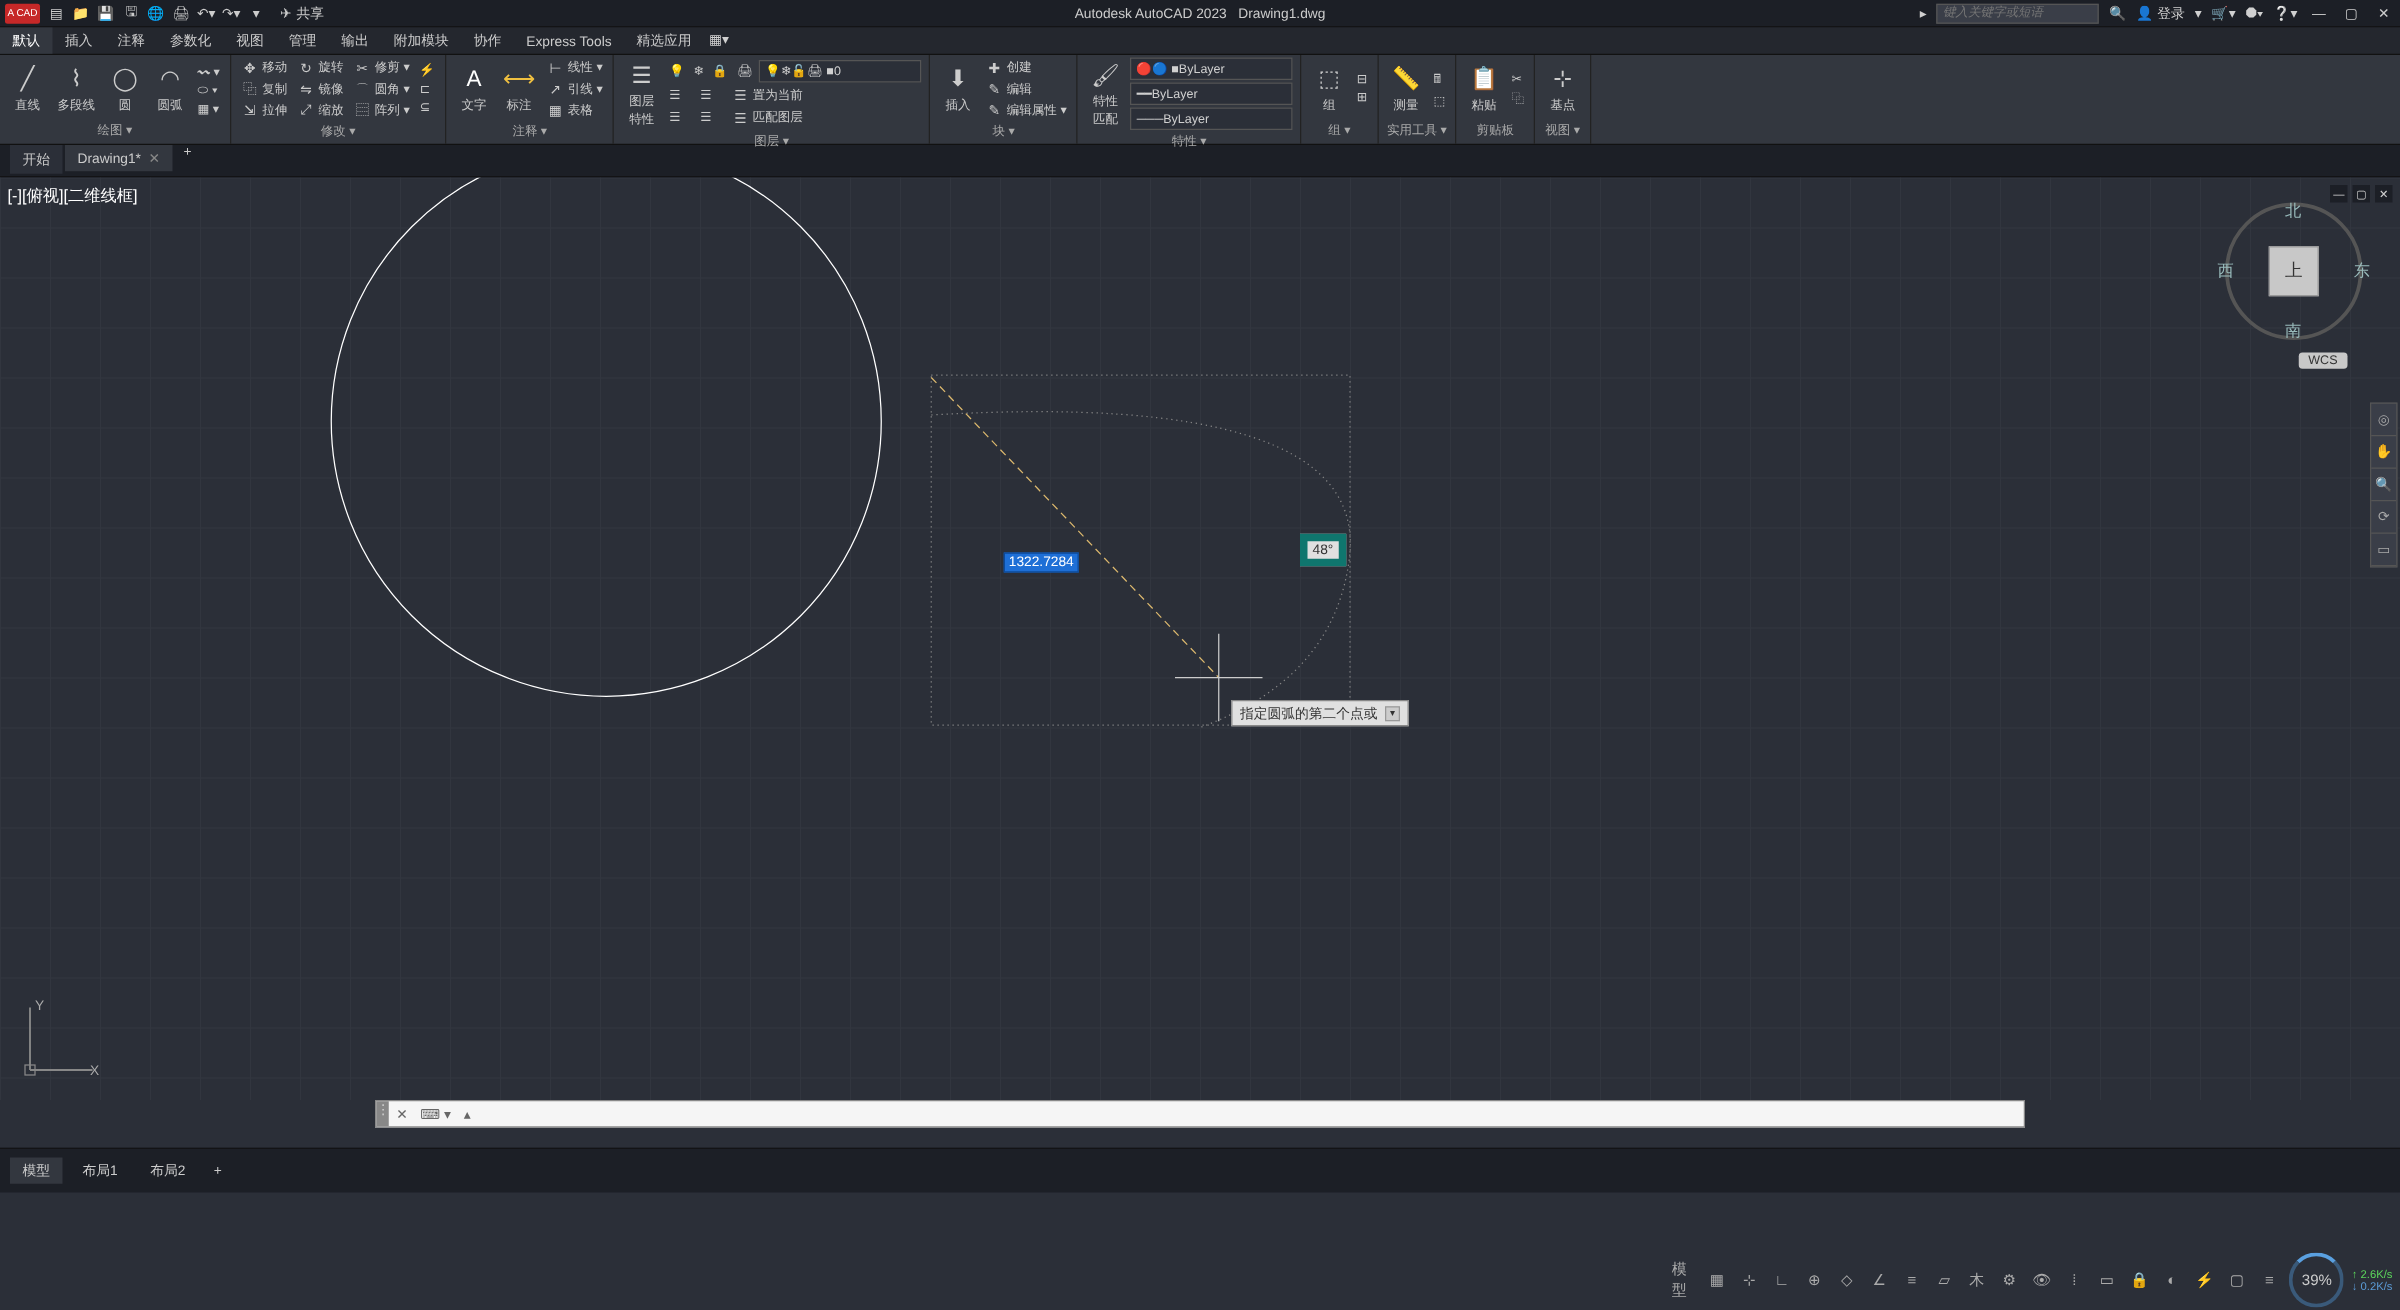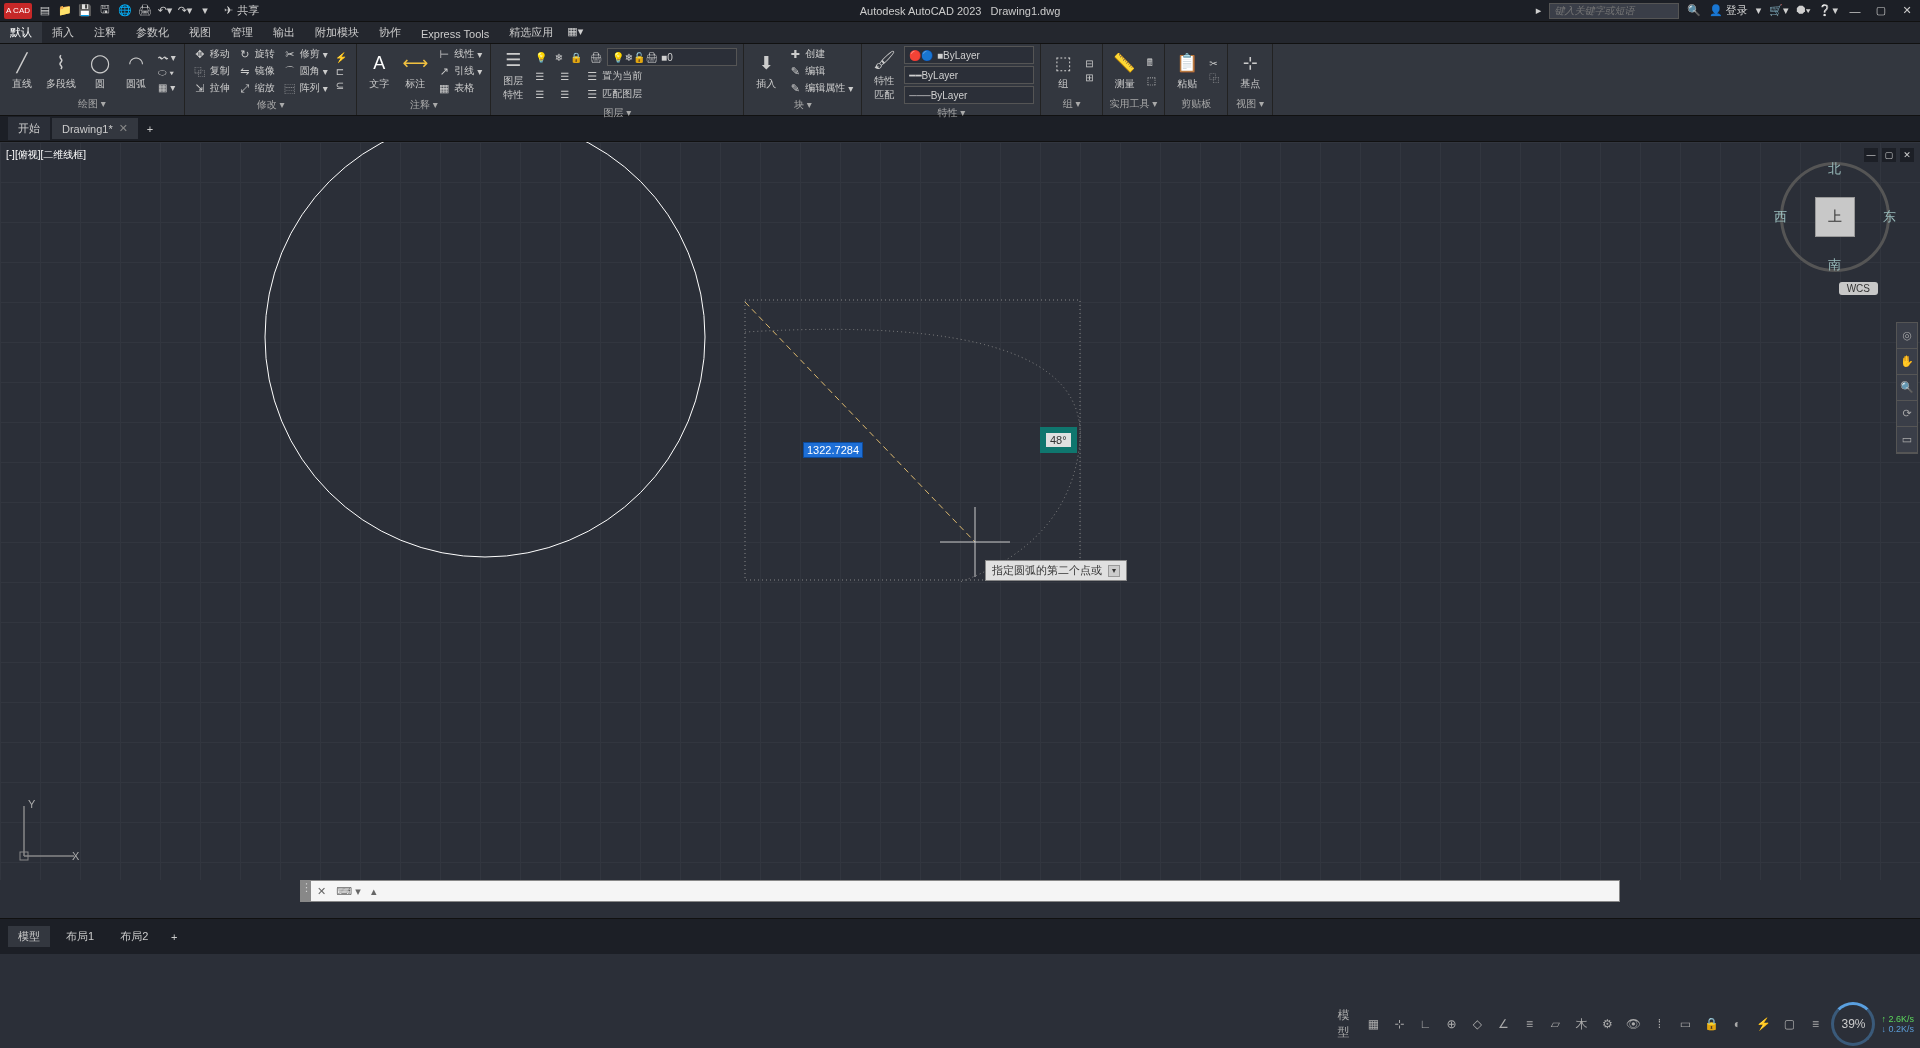--- a/index.html
+++ b/index.html
@@ -28,30 +28,30 @@
 .panel-body { flex: 1; display: flex; align-items: center; gap: 4px; }
 .panel-title { text-align: center; font-size: 10px; color: #aaa; padding: 2px 0; }
 .rbtn { display: flex; flex-direction: column; align-items: center; justify-content: center; padding: 2px 4px; cursor: pointer; font-size: 10px; color: #ccc; gap: 2px; }
 .rbtn .ico { width: 24px; height: 24px; display: flex; align-items: center; justify-content: center; font-size: 18px; }
 .rbtn-sm { display: flex; align-items: center; gap: 3px; font-size: 10px; color: #ccc; cursor: pointer; padding: 1px 2px; }
 .rbtn-sm .ico-sm { width: 14px; height: 14px; display: flex; align-items: center; justify-content: center; font-size: 11px; }
 .col { display: flex; flex-direction: column; gap: 1px; }
 .layer-dd { background: #2b2f38; border: 1px solid #555; height: 18px; width: 130px; display: flex; align-items: center; padding: 0 4px; font-size: 10px; }
 
 
-.filetabs { height: 26px; background: #1c1f26; display: flex; align-items: center; padding: 0 8px; gap: 2px; border-bottom: 1px solid #111; }
+.filetabs { height: 26px; background: #1c1f26; display: flex; align-items: flex-start; padding: 0 8px; gap: 2px; border-bottom: 1px solid #111; }
 .filetab { padding: 4px 10px; background: #2b2f38; color: #ccc; cursor: pointer; font-size: 11px; display: flex; align-items: center; gap: 6px; }
 .filetab.active { background: #33373f; }
 .filetab .close { color: #888; }
 .addtab { width: 20px; text-align: center; color: #ccc; cursor: pointer; }
 
 
 .canvas-wrap { position: relative; height: 738px; background: #2b2f38; overflow: hidden; }
 .grid-bg { position: absolute; inset: 0; background-image: linear-gradient(#32363f 1px, transparent 1px), linear-gradient(90deg, #32363f 1px, transparent 1px); background-size: 40px 40px; }
-.vp-label { position: absolute; top: 6px; left: 6px; color: #fff; font-size: 10px; }
+.vp-label { position: absolute; top: 6px; left: 6px; color: #fff; font-size: 13px; }
 .vp-ctrl { position: absolute; top: 6px; right: 6px; display: flex; gap: 4px; }
 .vp-ctrl span { width: 14px; height: 14px; background: #1c1f26; display: flex; align-items: center; justify-content: center; font-size: 9px; cursor: pointer; }
 
 svg.draw { position: absolute; inset: 0; }
 .rubber { stroke: #ddb96e; stroke-width: 1; stroke-dasharray: 6 4; fill: none; }
 .dotted { stroke: #888; stroke-width: 1; stroke-dasharray: 1 3; fill: none; }
 .solid { stroke: #fff; stroke-width: 1; fill: none; }
 .cross { stroke: #ccc; stroke-width: 1; }
 
 .dyn-input { position: absolute; background: #1e6fd6; color: #fff; border: 1px solid #0d4a99; padding: 1px 3px; font-size: 11px; }

